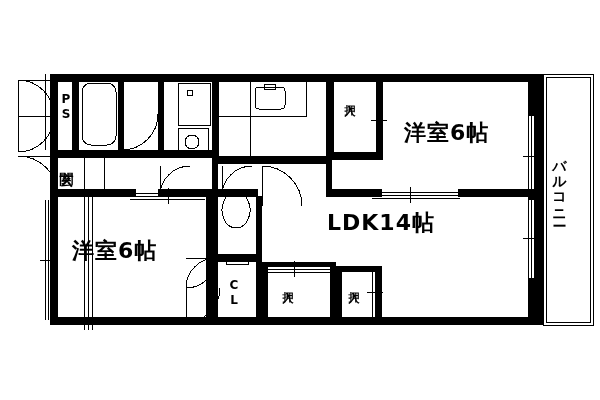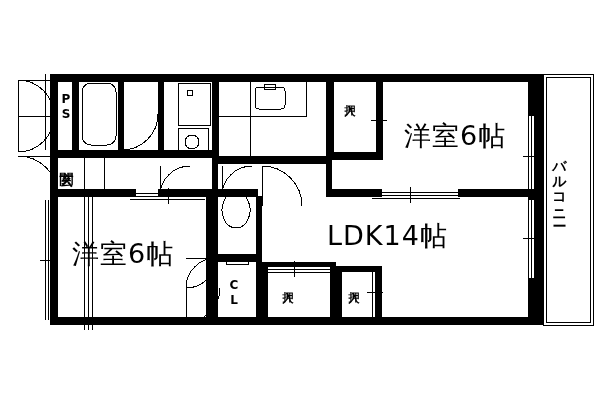--- a/index.html
+++ b/index.html
@@ -35,22 +35,22 @@
   }
   .lbl-h {
     letter-spacing: 1px;
   }
   .lbl-v {
     writing-mode: vertical-rl;
     text-orientation: upright;
     letter-spacing: 1px;
   }
   .big {
-    font-size: 27px;
-    font-weight: 400;
+    font-size: 22px;
+    font-weight: 700;
   }
   .mid {
     font-size: 14px;
     font-weight: 600;
   }
   .small {
     font-size: 12px;
     font-weight: 600;
   }
   .tiny {
@@ -241,21 +241,21 @@
   <div class="lbl lbl-v mid" style="left:60px; top:160px;">玄関</div>
 
   <div class="lbl lbl-v tiny" style="left:344px; top:95px;">押入</div>
 
   <div class="lbl lbl-h big" style="left:404px; top:122px;">洋室6帖</div>
 
   <div class="lbl lbl-v mid" style="left:553px; top:150px;">バルコニー</div>
 
   <div class="lbl lbl-h big" style="left:72px; top:240px;">洋室6帖</div>
 
-  <div class="lbl lbl-h big" style="left:327px; top:222px;">LDK14帖</div>
+  <div class="lbl lbl-h big" style="left:327px; top:212px;">LDK14帖</div>
 
   <div class="lbl lbl-v small" style="left:228px; top:278px;">CL</div>
 
   <div class="lbl lbl-v tiny" style="left:282px; top:282px;">押入</div>
 
   <div class="lbl lbl-v tiny" style="left:348px; top:282px;">押入</div>
 
 </div>
 
 </body></html>

